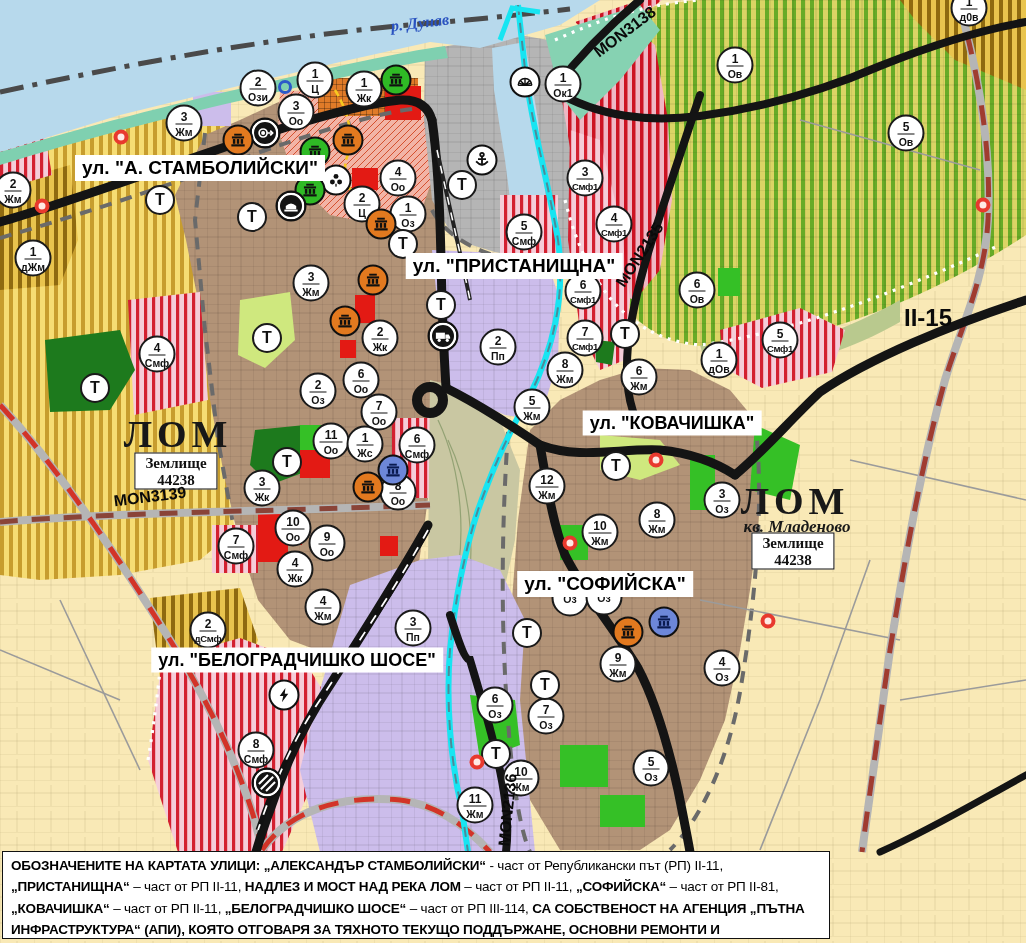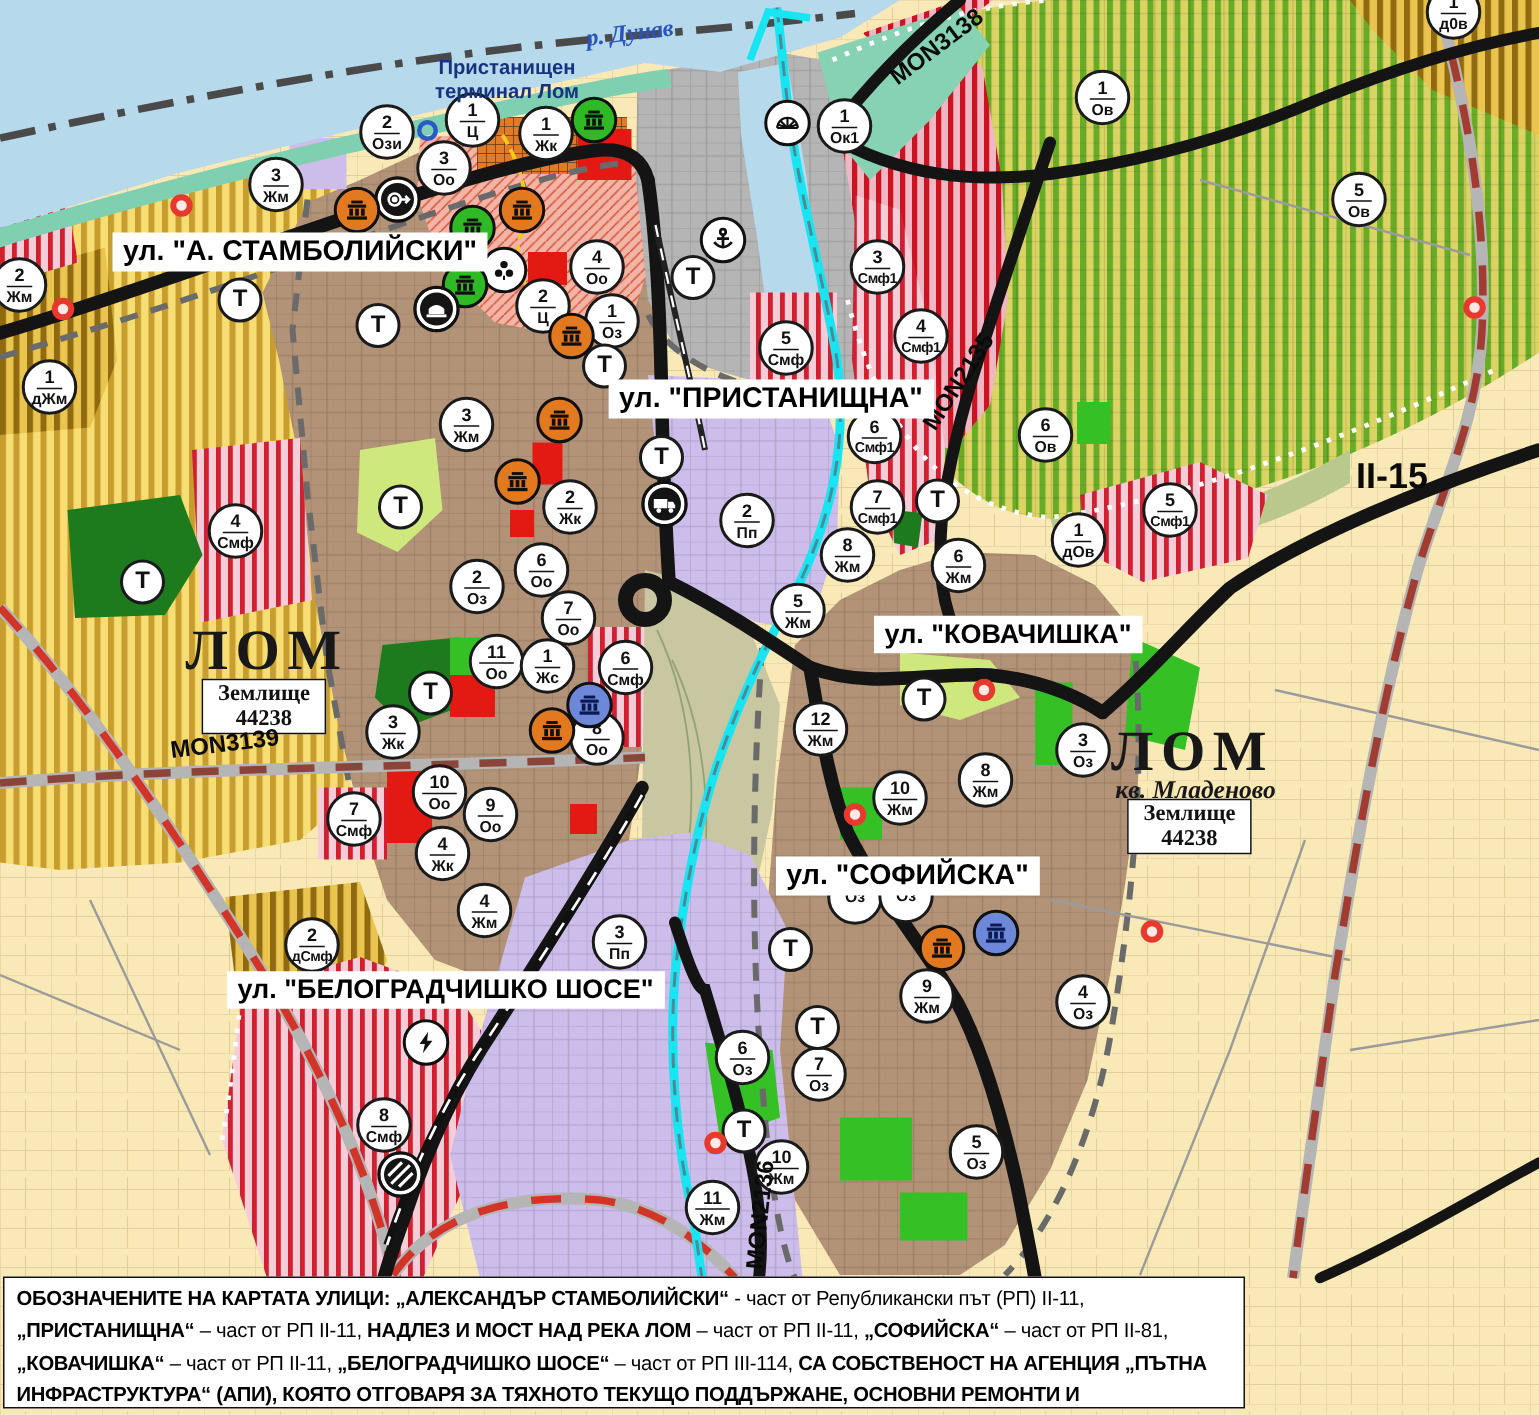--- a/index.html
+++ b/index.html
@@ -743,21 +743,20 @@
       <div class="dot-red" style="left: 42px; top: 206px;"></div>
       <div class="dot-red" style="left: 983px; top: 205px;"></div>
       <div class="dot-red" style="left: 656px; top: 460px;"></div>
       <div class="dot-red" style="left: 570px; top: 543px;"></div>
       <div class="dot-red" style="left: 768px; top: 621px;"></div>
       <div class="dot-red" style="left: 477px; top: 762px;"></div>
     </div>
 
 <div id="labels">
   <div class="lbl" id="lbl-danube">р. Дунав</div>
-  <div class="lbl" id="lbl-port">Пристанищен терминал Лом</div>
   <div class="lbl city-label" id="lbl-lom-left">ЛОМ</div>
   <div class="lbl city-label" id="lbl-lom-right">ЛОМ</div>
   <div class="lbl" id="lbl-kv">кв. Младеново</div>
   <div class="zem-box" id="zem-left">
     <div>Землище</div>
     <div>44238</div>
   </div>
   <div class="zem-box" id="zem-right">
     <div>Землище</div>
     <div>44238</div>

